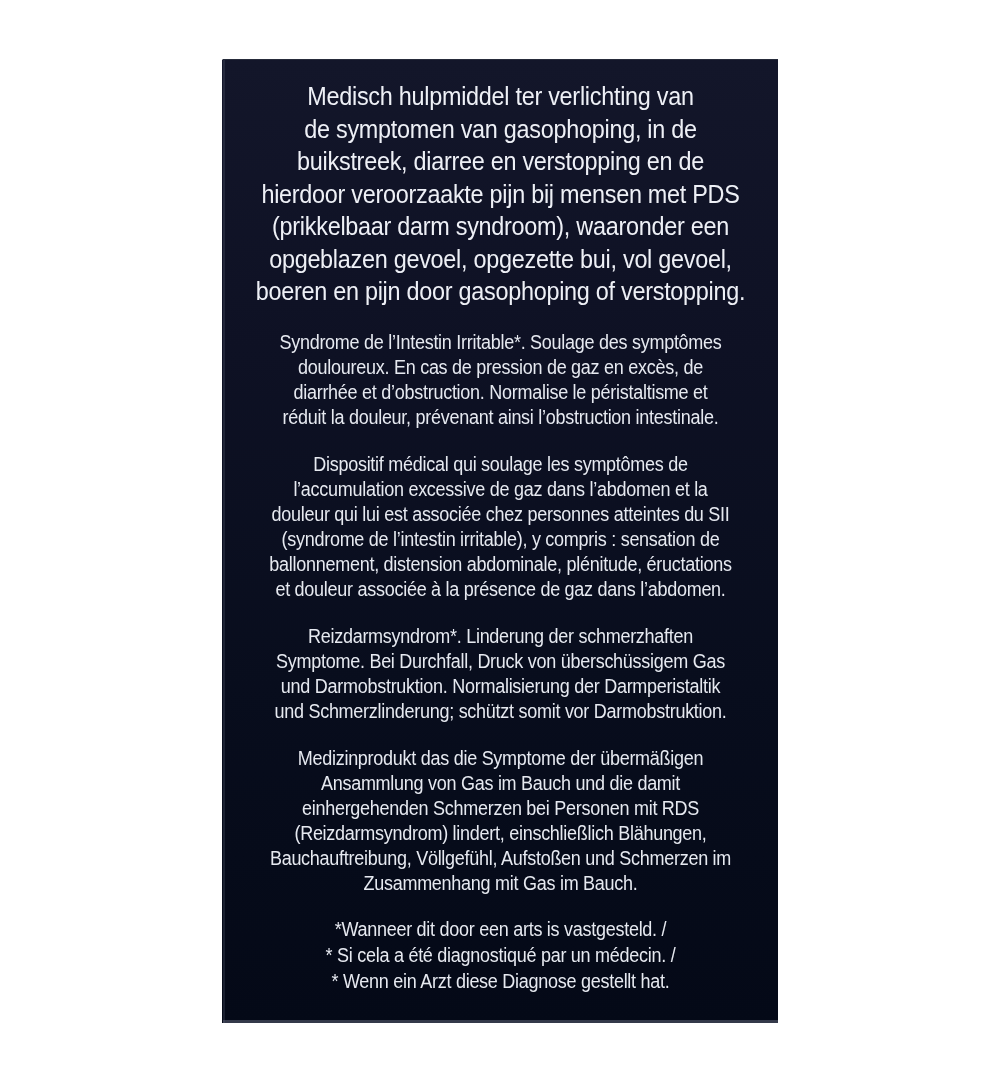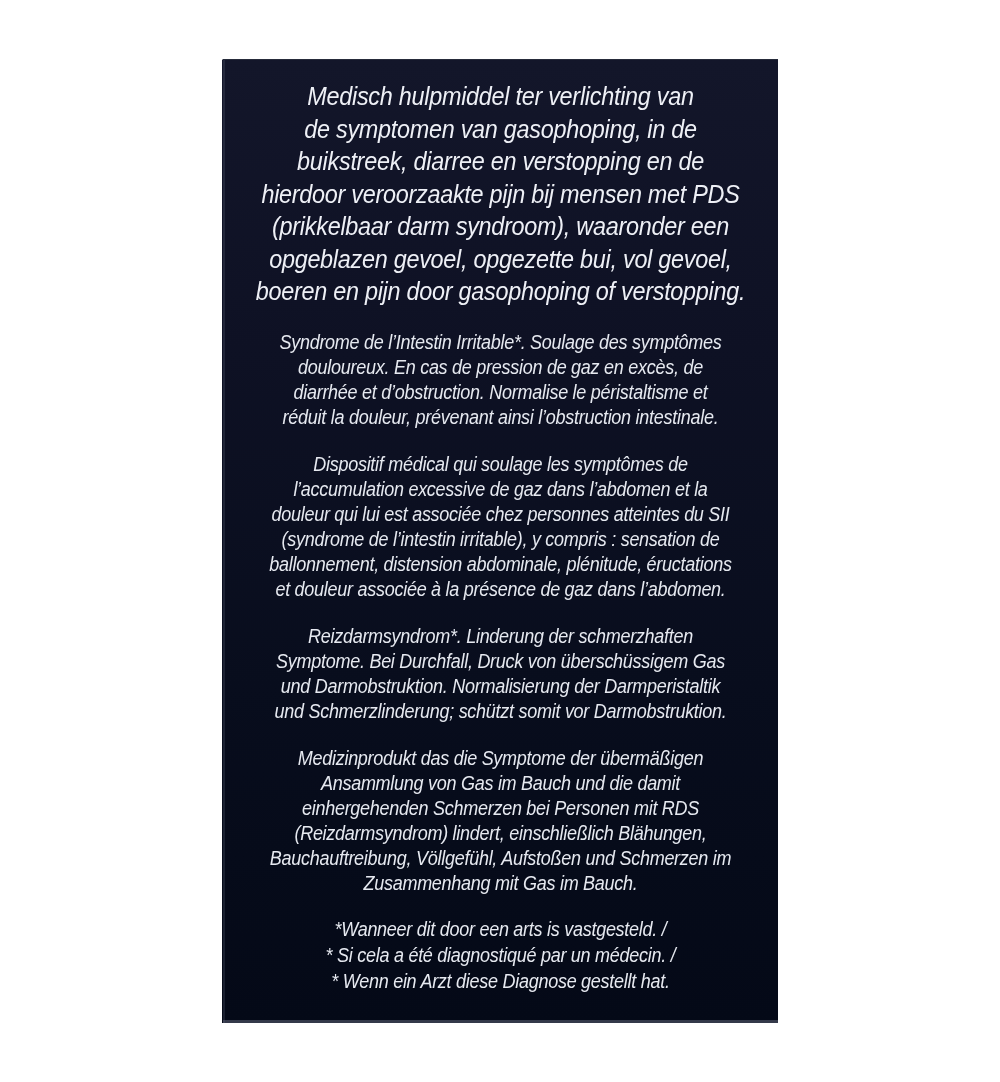--- a/index.html
+++ b/index.html
@@ -22,21 +22,20 @@
     width: 556px;
     height: 964px;
     box-sizing: border-box;
     background: linear-gradient(180deg, #13162a 0%, #0e1124 30%, #080d1d 65%, #040917 100%);
     border-top: 1px solid #262b3a;
     border-left: 1px solid #30354400;
     box-shadow: inset 2px 0 0 rgba(90,98,120,0.25), inset 0 -3px 0 rgba(110,118,138,0.45);
     color: #e9ebf2;
     text-align: center;
     overflow: hidden;
-    font-style: italic;
   }
   .inner {
     padding-top: 20px;
     transform: scaleX(0.9);
     transform-origin: 50% 0;
   }
   .para { margin: 0; }
   .para.gap   { margin-top: 22px; }
   .para.gap-foot { margin-top: 20px; }
   .line {

